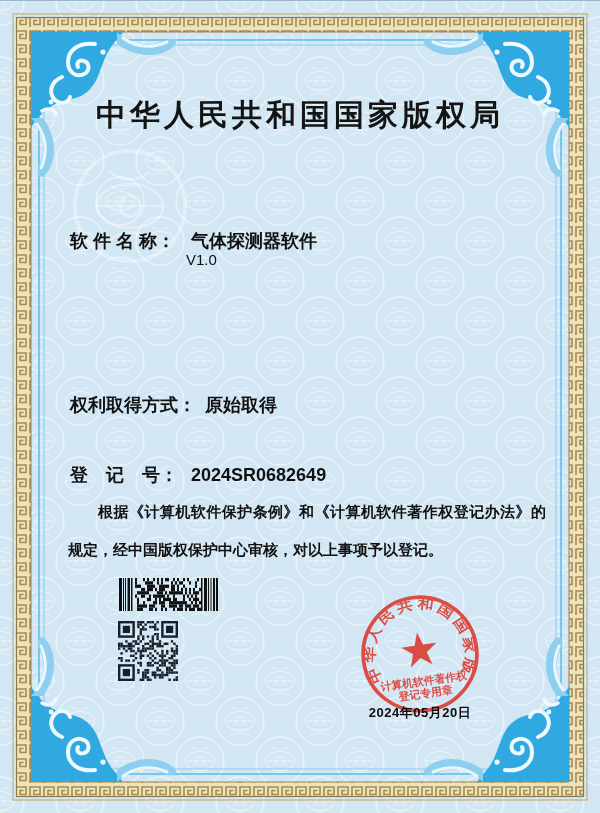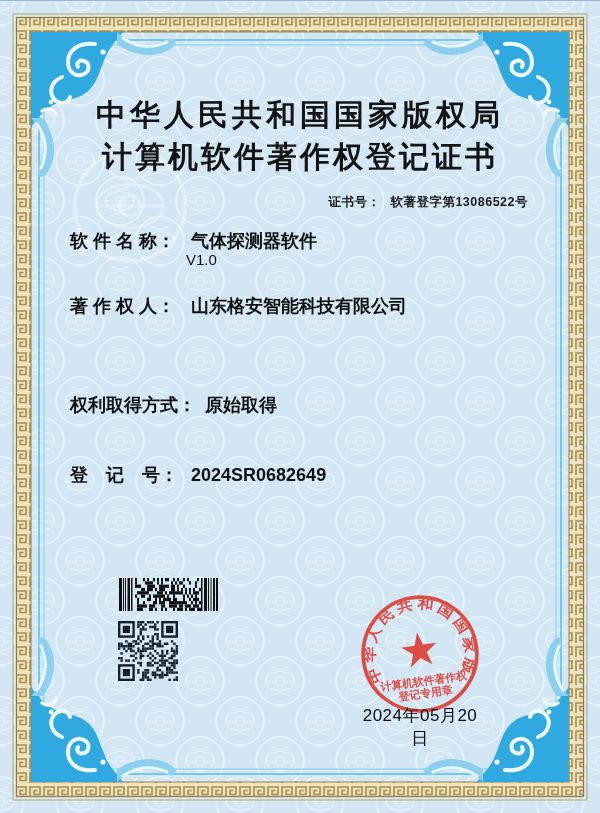--- a/index.html
+++ b/index.html
@@ -30,21 +30,21 @@
   .body-par{
     position:absolute;left:68px;top:492px;width:478px;
     font-size:15px;font-weight:700;line-height:38px;color:#111;
     text-indent:2em;text-align:justify;
   }
   .barcode{position:absolute;left:119px;top:577px;}
   .qrcode{position:absolute;left:118px;top:620px;}
   .seal{position:absolute;left:358px;top:591px;opacity:.88;}
   .date{
     position:absolute;left:358px;top:703px;width:124px;text-align:center;
-    font-size:17px;font-weight:400;letter-spacing:.5px;color:#0d0d0d;
+    font-size:13px;font-weight:700;letter-spacing:.5px;color:#0d0d0d;
   }
 </style>
 </head>
 <body>
 
 <div class="page">
 
   <svg class="bg-svg" viewBox="0 0 600 813" xmlns="http://www.w3.org/2000/svg">
     <defs>
       <g id="emb" fill="none" stroke="#ffffff" stroke-opacity="0.5">
@@ -95,48 +95,41 @@
     <rect x="39" y="39" width="522" height="734" fill="none" stroke="#5ec1ec" stroke-width="1.6"></rect>
     <rect x="44" y="44" width="512" height="724" fill="none" stroke="#8ed4f1" stroke-width="1.2"></rect>
 
     <use href="#cf" transform="translate(31,31)"></use>
     <use href="#cf" transform="translate(569,31) scale(-1,1)"></use>
     <use href="#cf" transform="translate(31,781) scale(1,-1)"></use>
     <use href="#cf" transform="translate(569,781) scale(-1,-1)"></use>
   </svg>
 
   <div class="title1">中华人民共和国国家版权局</div>
-  <div class="title2">计算机软件著作权登记证书</div>
-
-  <div class="certno">
-    <span>证书号：</span><span class="sep"></span><span>软著登字第13086522号</span>
-  </div>
+
 
   <div class="field-row" style="top:228px">
     <span class="flabel">软 件 名 称：</span>
     <span class="fvalue">气体探测器软件</span>
   </div>
   <div class="v2" style="top:250px">V1.0</div>
 
-  <div class="field-row" style="top:293px">
-    <span class="flabel">著 作 权 人：</span>
-    <span class="fvalue">山东格安智能科技有限公司</span>
-  </div>
 
   <div class="field-row" style="top:392px">
     <span class="flabel">权利取得方式：</span>
     <span class="fvalue">原始取得</span>
   </div>
 
 
   <div class="field-row" style="top:462px">
     <span class="flabel">登　记　号：</span>
     <span class="fvalue">2024SR0682649</span>
   </div>
 
+  <div class="body-par">根据《计算机软件保护条例》和《计算机软件著作权登记办法》的规定，经中国版权保护中心审核，对以上事项予以登记。</div>
 
   <svg class="barcode" width="99" height="33" viewBox="0 0 99 33" xmlns="http://www.w3.org/2000/svg">
     <g id="bc-bars" fill="#111">
         <rect x="0" y="0" width="3" height="33"></rect>
         <rect x="4" y="0" width="1" height="33"></rect>
         <rect x="6" y="0" width="1" height="33"></rect>
         <rect x="8.5" y="0" width="2.5" height="33"></rect>
         <rect x="12" y="0" width="1.5" height="33"></rect>
         <rect x="16" y="0" width="2" height="3.3"></rect>
         <rect x="24" y="0" width="2" height="3.3"></rect>

